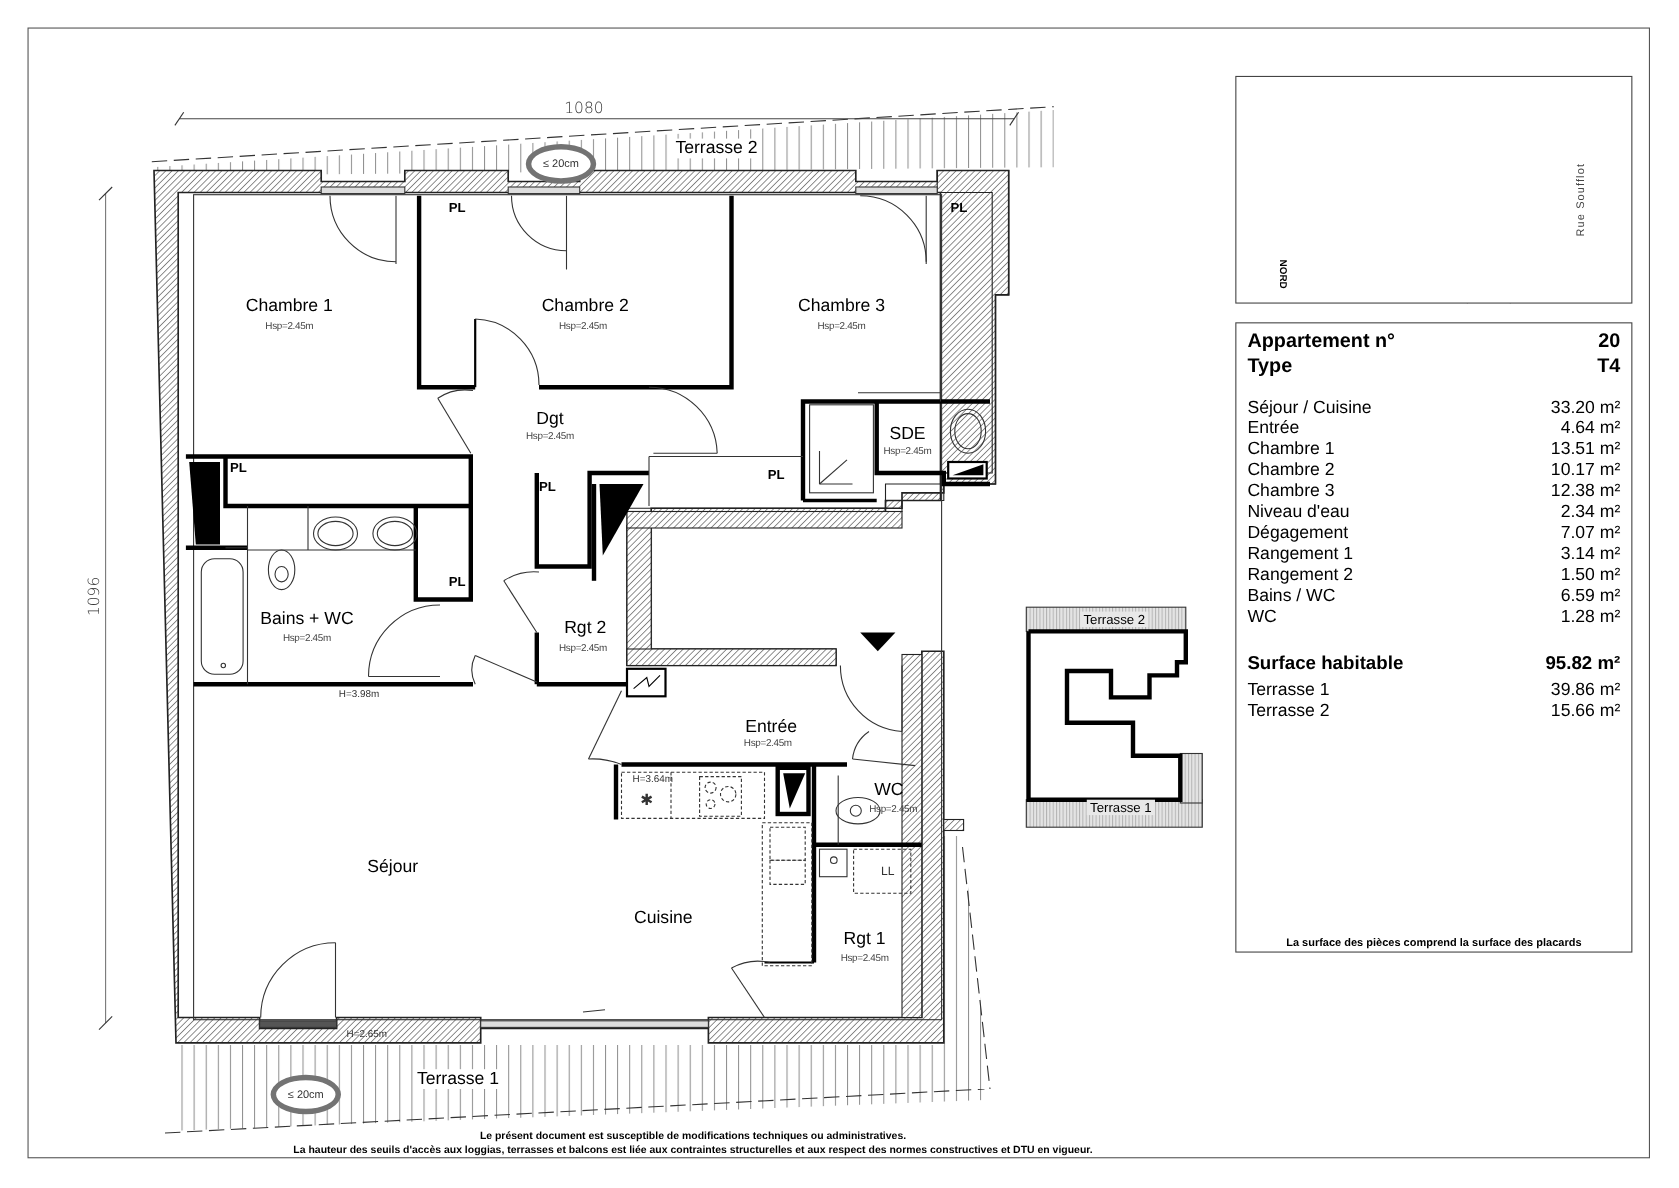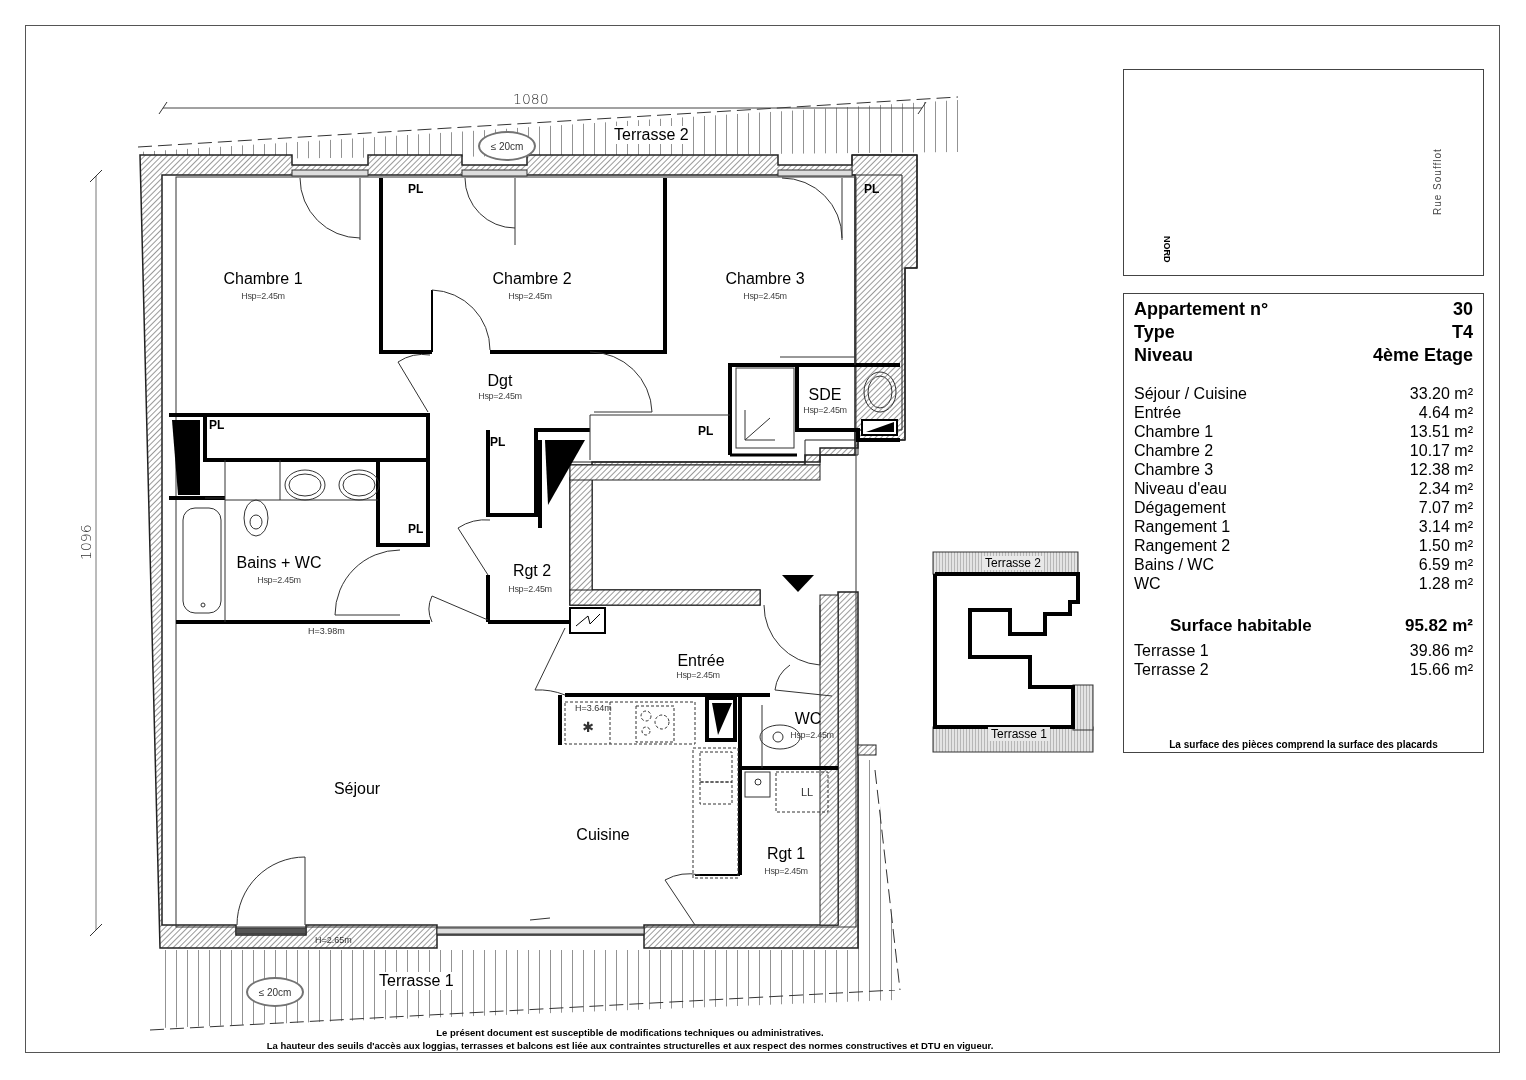--- a/index.html
+++ b/index.html
@@ -4,31 +4,31 @@
   <style>
     html, body { margin:0; padding:0; background:#ffffff; }
     body { width:1526px; height:1080px; position:relative; overflow:hidden; font-family:"Liberation Sans", sans-serif; color:#000; }
     .frame { position:absolute; left:25px; top:25px; width:1475px; height:1028px; border:1px solid #555; box-sizing:border-box; }
     svg.plan { position:absolute; left:0; top:0; }
     .lbl { position:absolute; font-family:"Liberation Sans", sans-serif; font-size:16px; white-space:nowrap; transform:translateX(-50%); }
     .sub { position:absolute; font-family:"Liberation Sans Narrow","Liberation Sans", sans-serif; font-size:9px; color:#444; white-space:nowrap; transform:translateX(-50%); letter-spacing:-0.3px; }
     .pl { position:absolute; font-size:12px; font-weight:bold; }
     .dim { position:absolute; font-size:14px; color:#333; font-family:"DejaVu Sans", sans-serif; font-weight:200; }
     .small-h { position:absolute; font-size:9px; color:#333; }
-    .oval { position:absolute; width:54px; height:26px; border:2px solid #737373; border-radius:50%; background:#fff; font-size:10px; color:#333; display:flex; align-items:center; justify-content:center; }
+    .oval { position:absolute; width:54px; height:26px; border:5px solid #737373; border-radius:50%; background:#fff; font-size:10px; color:#333; display:flex; align-items:center; justify-content:center; }
     .terr { position:absolute; font-size:16px; background:#fff; padding:0 2px; }
     
     .loc { position:absolute; left:1123px; top:69px; width:361px; height:207px; border:1.5px solid #444; box-sizing:border-box; background:#fff; }
     .loc-street { position:absolute; left:1430px; top:200px; transform:rotate(-90deg); transform-origin:left top; font-size:10px; color:#444; letter-spacing:1px; }
     .nord { position:absolute; left:1172px; top:236px; transform:rotate(90deg); transform-origin:left top; font-size:9px; font-weight:bold; }
     
-    .info { position:absolute; left:1123px; top:293px; width:361px; height:460px; border:1.5px solid #444; box-sizing:border-box; padding:4px 10px 0 10px; }
+    .info { position:absolute; left:1123px; top:293px; width:361px; height:573px; border:1.5px solid #444; box-sizing:border-box; padding:4px 10px 0 10px; }
     .hdr-row { display:flex; justify-content:space-between; font-weight:bold; font-size:18px; line-height:23px; }
     .row { display:flex; justify-content:space-between; font-size:16px; line-height:19px; }
-    .total-row { display:flex; justify-content:space-between; font-weight:bold; font-size:17px; line-height:22px; margin-top:22px; margin-bottom:4px;margin-left:36px; }
+    .total-row { display:flex; justify-content:space-between; font-weight:bold; font-size:17px; line-height:22px; margin-top:22px; margin-bottom:4px; }
     .gap { height:17px; }
     .note { position:absolute; left:0; right:0; bottom:2px; text-align:center; font-size:10px; font-weight:bold; }
     .footer { position:absolute; left:130px; width:1000px; text-align:center; font-size:9.5px; font-weight:bold; line-height:12px; }
     .mini-lbl { position:absolute; font-size:12px; background:#e8e8e8; padding:0 3px; transform:translateX(-50%); }
   </style>
 </head>
 <body>
 
 <div class="frame"></div>
 
@@ -273,30 +273,26 @@
 <div class="loc"></div>
 <div class="loc-street" style="left:1432px; top:215px;">Rue Soufflot</div>
 <div class="nord">NORD</div>
 
 <div class="mini-lbl" style="left:1013px; top:556px;">Terrasse 2</div>
 <div class="mini-lbl" style="left:1019px; top:727px;">Terrasse 1</div>
 
 <div class="info">
   <div class="hdr-row">
     <span>Appartement n°</span>
-      <span>30</span>
+      <span>20</span>
   </div>
   <div class="hdr-row">
     <span>Type</span>
       <span>T4</span>
   </div>
-  <div class="hdr-row">
-    <span>Niveau</span>
-      <span>4ème Etage</span>
-  </div>
   <div class="gap"></div>
   <div class="row">
       <span>Séjour / Cuisine</span>
       <span>33.20 m²</span>
     </div>
   <div class="row">
       <span>Entrée</span>
       <span>4.64 m²</span>
     </div>
   <div class="row">

